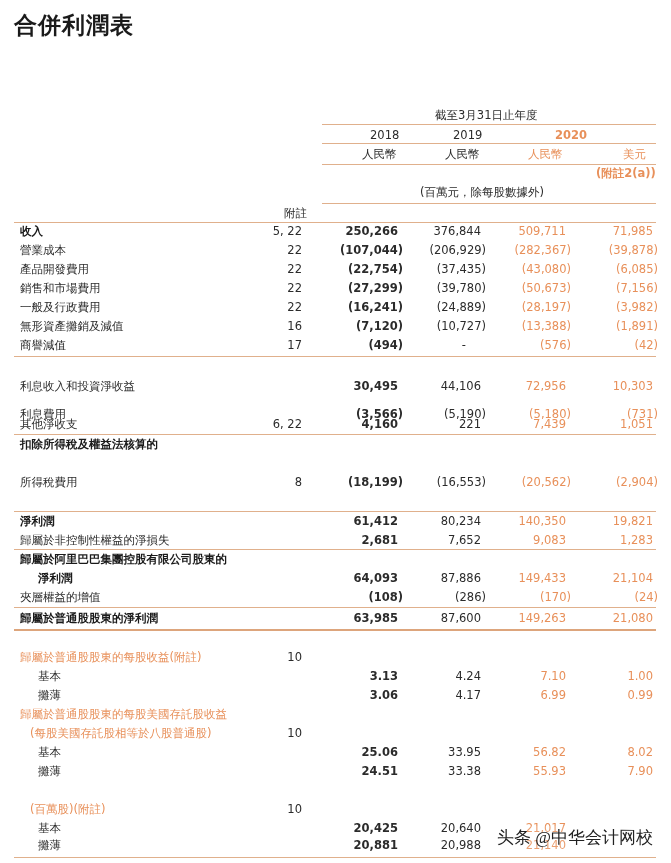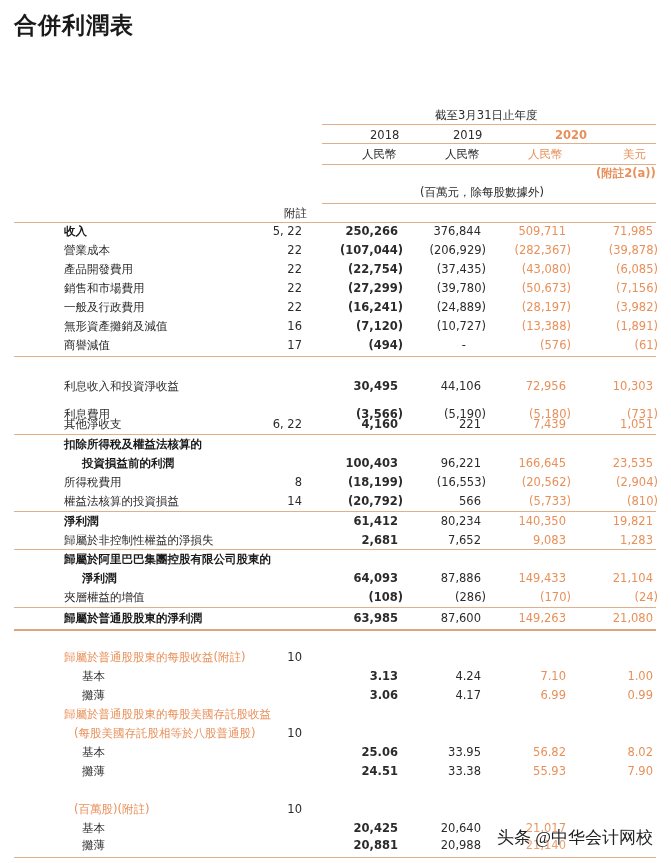--- a/index.html
+++ b/index.html
@@ -18,21 +18,21 @@
     }
     .hline {
       position: absolute; height: 1px; background: #e0b08c;
     }
     .hline.thick { height: 2px; background: #dda57c; }
     .orange { color: #e8905a; }
     .row {
       position: absolute; left: 0; width: 671px; height: 19px;
       font-size: 11.5px; line-height: 19px;
     }
-    .row .lbl { position: absolute; left: 20px; white-space: nowrap; margin-left: 44px; }
+    .row .lbl { position: absolute; left: 20px; white-space: nowrap; }
     .row .lbl.indent { left: 38px; }
     .row .lbl.bold { font-weight: bold; color: #1a1a1a; }
     .row .lbl.olab { color: #e8905a; }
     .row .note { position: absolute; left: 270px; width: 32px; text-align: right; }
     .row .c { position: absolute; text-align: right; white-space: nowrap; }
     .row .c1 { right: 273px; width: 80px; font-weight: bold; }
     .row .c2 { right: 190px; width: 80px; }
     .row .c3 { right: 105px; width: 80px; color: #e8905a; }
     .row .c4 { right: 18px; width: 80px; color: #e8905a; }
     .row .c.paren1 { right: 268px; }
@@ -116,21 +116,21 @@
     <span class="c c2 paren2">(10,727)</span>
     <span class="c c3 paren3">(13,388)</span>
     <span class="c c4 paren4">(1,891)</span>
   </div>
   <div class="row" style="top:336px;">
     <span class="lbl">商譽減值</span>
     <span class="note">17</span>
     <span class="c c1 paren1">(494)</span>
     <span class="c c2" style="right:205px;">-</span>
     <span class="c c3 paren3">(576)</span>
-    <span class="c c4 paren4">(61)</span>
+    <span class="c c4 paren4">(42)</span>
   </div>
   <div class="hline" style="left:14px; top:356px; width:642px;"></div>
 
   <div class="row" style="top:377px;">
     <span class="lbl">利息收入和投資淨收益</span>
     <span class="c c1">30,495</span>
     <span class="c c2">44,106</span>
     <span class="c c3">72,956</span>
     <span class="c c4">10,303</span>
   </div>
@@ -147,43 +147,28 @@
     <span class="c c1">4,160</span>
     <span class="c c2">221</span>
     <span class="c c3">7,439</span>
     <span class="c c4">1,051</span>
   </div>
   <div class="hline" style="left:14px; top:434px; width:642px;"></div>
 
   <div class="row" style="top:435px;">
     <span class="lbl bold">扣除所得稅及權益法核算的</span>
   </div>
-  <div class="row" style="top:454px;">
-    <span class="lbl bold indent">投資損益前的利潤</span>
-    <span class="c c1">100,403</span>
-    <span class="c c2">96,221</span>
-    <span class="c c3">166,645</span>
-    <span class="c c4">23,535</span>
-  </div>
   <div class="row" style="top:473px;">
     <span class="lbl">所得稅費用</span>
     <span class="note">8</span>
     <span class="c c1 paren1">(18,199)</span>
     <span class="c c2 paren2">(16,553)</span>
     <span class="c c3 paren3">(20,562)</span>
     <span class="c c4 paren4">(2,904)</span>
   </div>
-  <div class="row" style="top:492px;">
-    <span class="lbl">權益法核算的投資損益</span>
-    <span class="note">14</span>
-    <span class="c c1 paren1">(20,792)</span>
-    <span class="c c2">566</span>
-    <span class="c c3 paren3">(5,733)</span>
-    <span class="c c4 paren4">(810)</span>
-  </div>
   <div class="hline" style="left:14px; top:511px; width:642px;"></div>
 
   <div class="row" style="top:512px;">
     <span class="lbl bold">淨利潤</span>
     <span class="c c1">61,412</span>
     <span class="c c2">80,234</span>
     <span class="c c3">140,350</span>
     <span class="c c4">19,821</span>
   </div>
   <div class="row" style="top:531px;">

